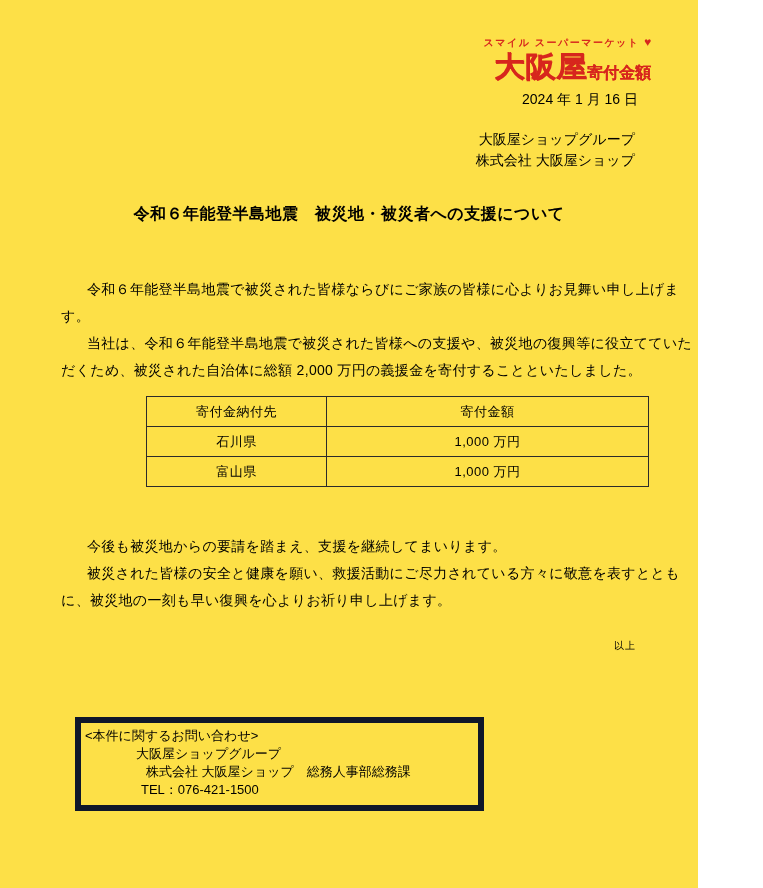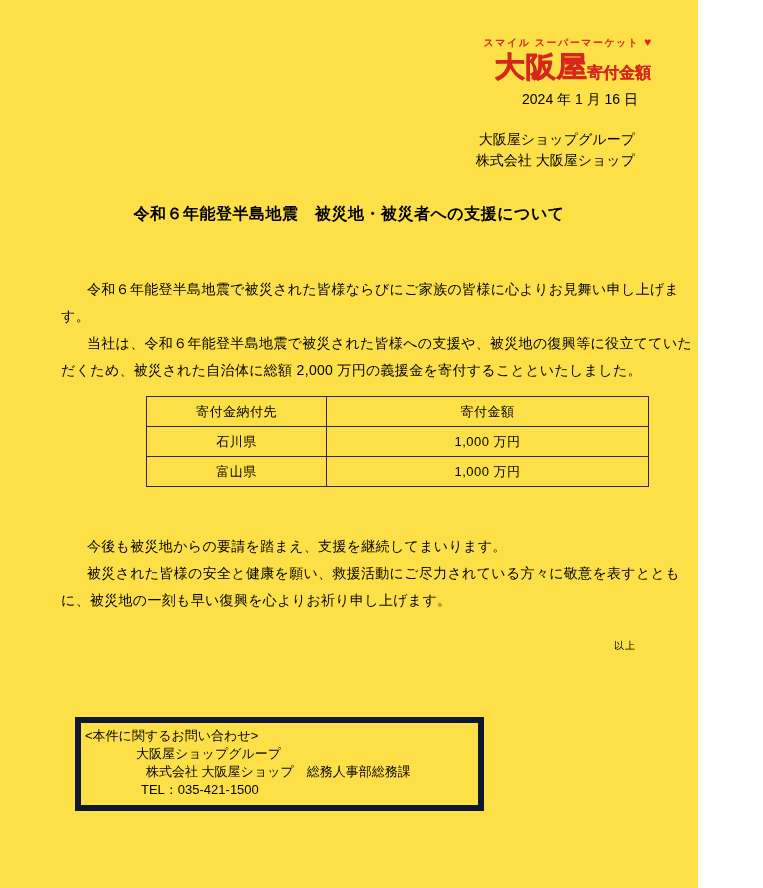--- a/index.html
+++ b/index.html
@@ -190,16 +190,16 @@
     <p>今後も被災地からの要請を踏まえ、支援を継続してまいります。</p>
     <p>被災された皆様の安全と健康を願い、救援活動にご尽力されている方々に敬意を表すとともに、被災地の一刻も早い復興を心よりお祈り申し上げます。</p>
   </div>
 
   <div class="end-mark">以上</div>
 
   <div class="contact-box">
     <div class="cb-line1">&lt;本件に関するお問い合わせ&gt;</div>
     <div class="cb-line2">大阪屋ショップグループ</div>
     <div class="cb-line3">株式会社 大阪屋ショップ　総務人事部総務課</div>
-    <div class="cb-line4">TEL：035-421-1500</div>
+    <div class="cb-line4">TEL：076-421-1500</div>
   </div>
 
 </div>
 
 </body></html>

